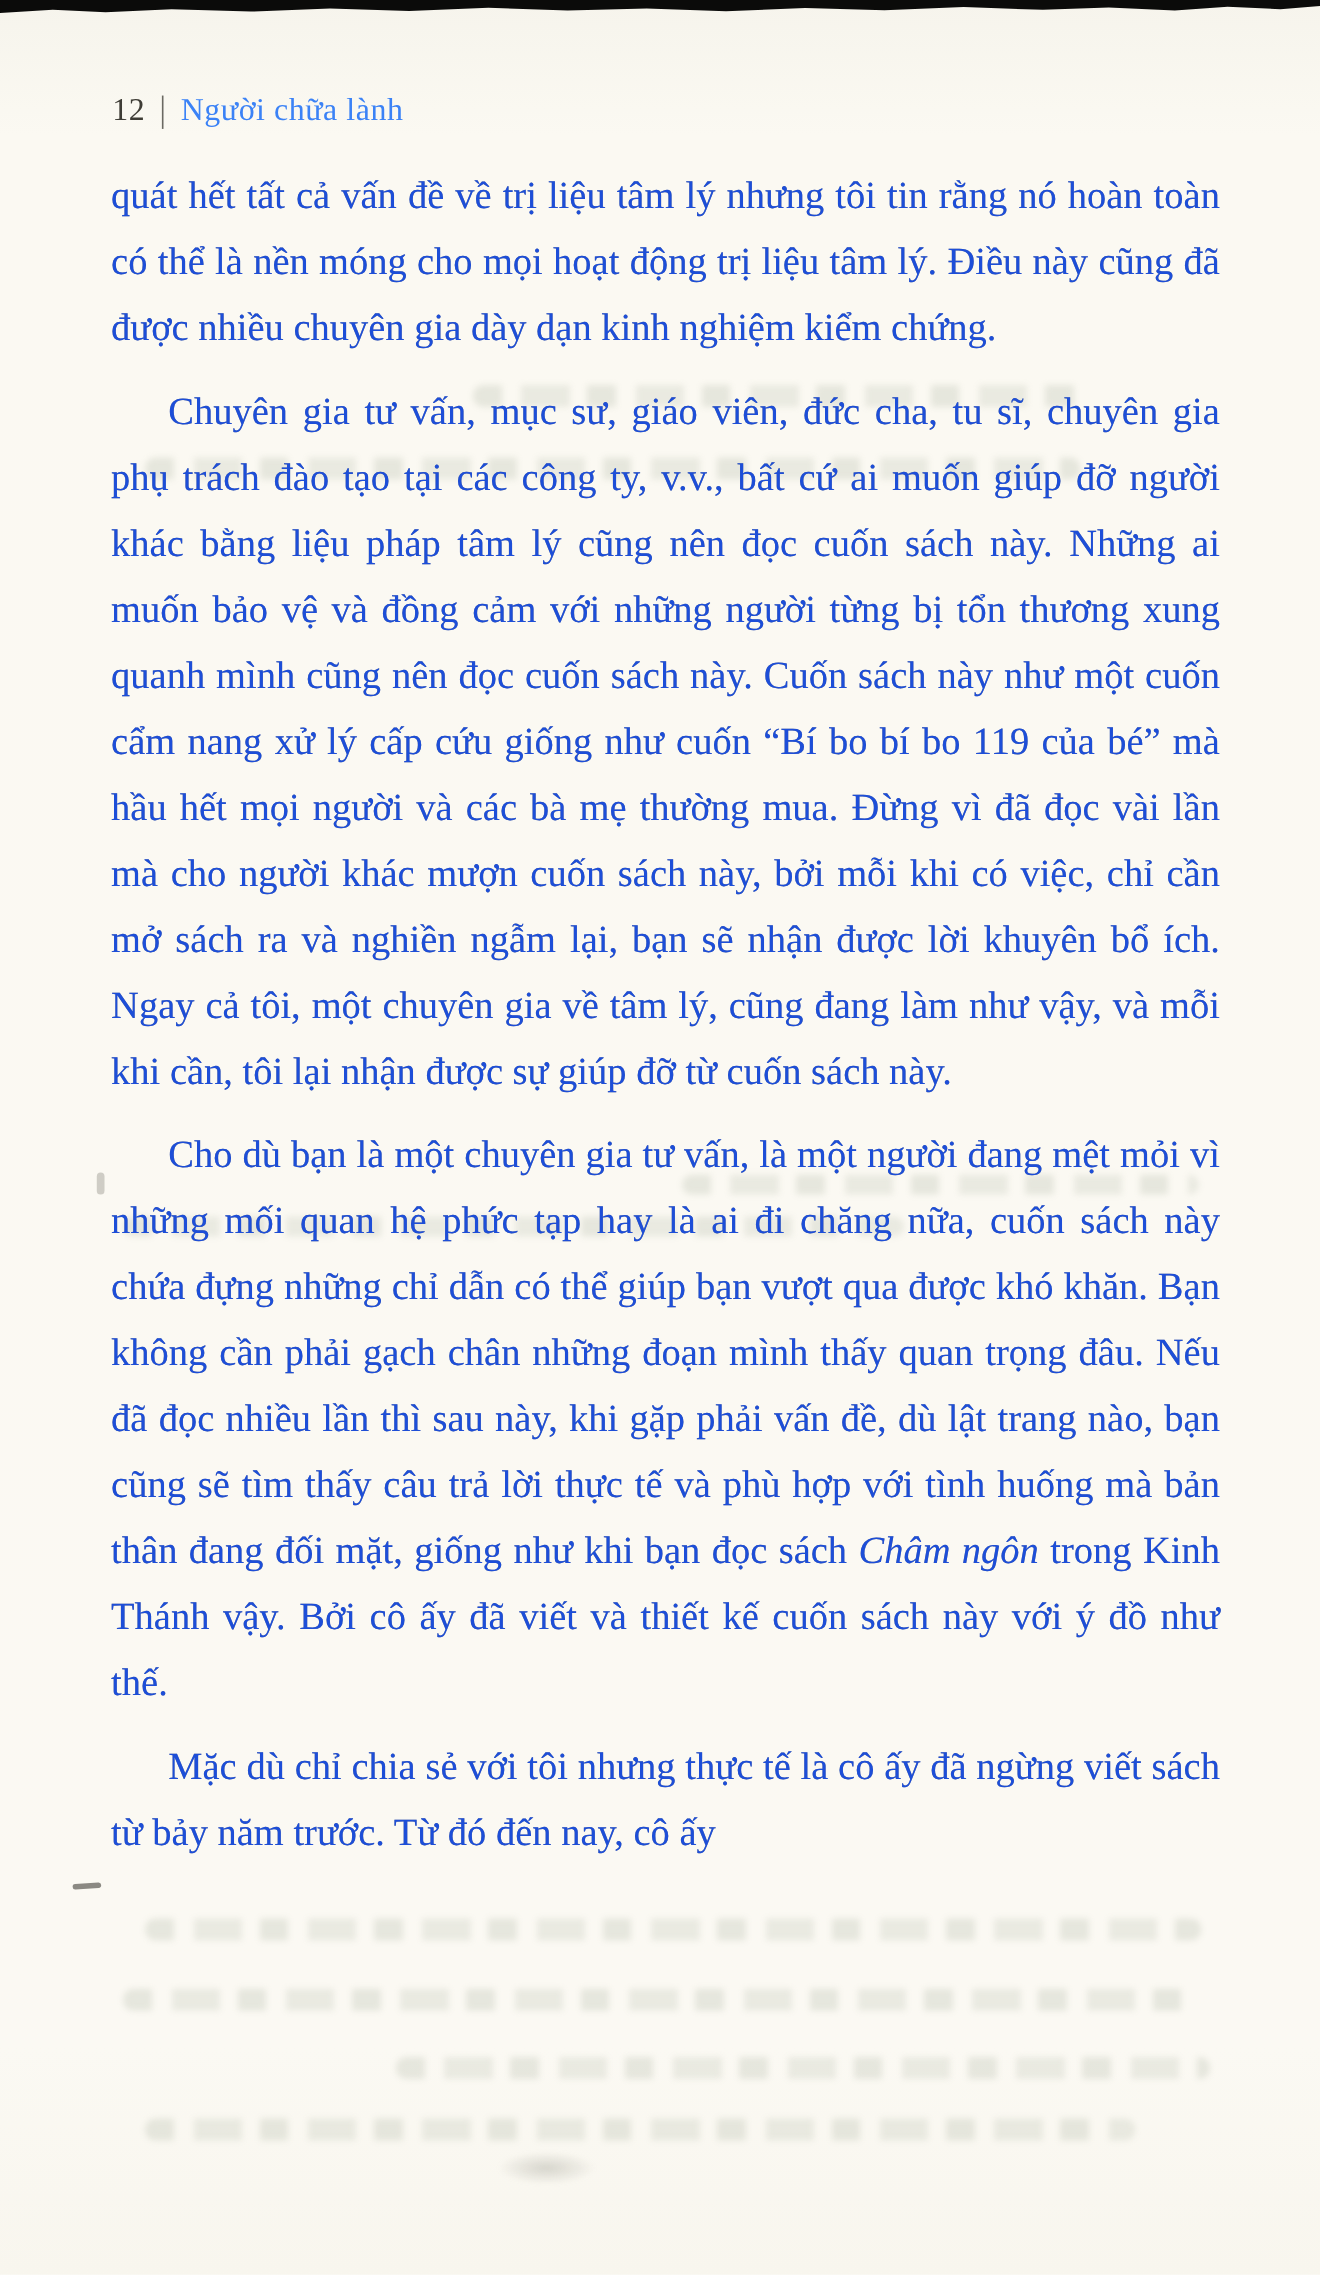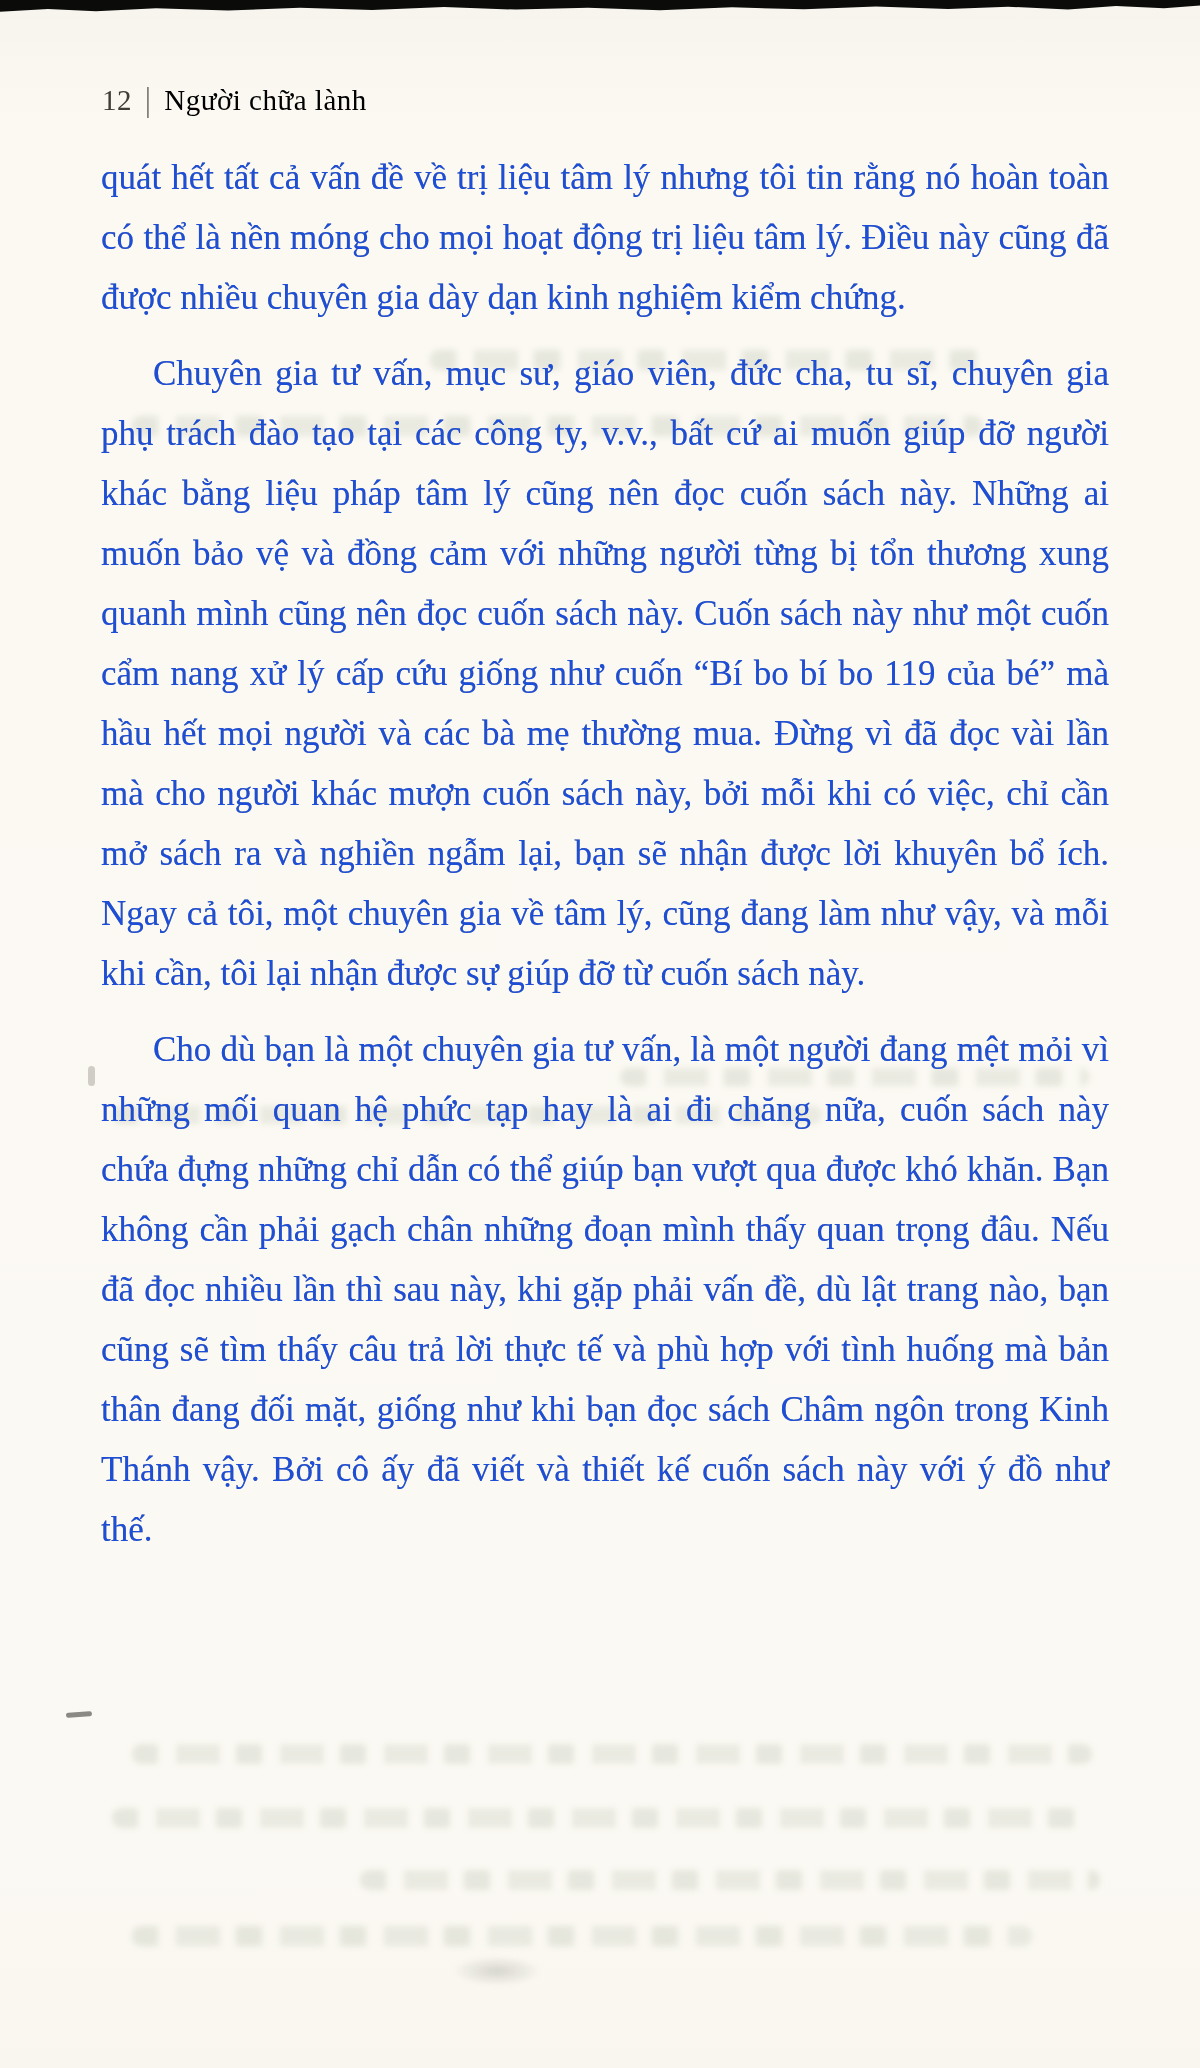--- a/index.html
+++ b/index.html
@@ -39,41 +39,41 @@
     z-index: 3;
   }
   .page-number { color: #3f3d36; }
   .header-sep {
     margin: 0 13px;
     color: #6b6962;
     font-weight: 400;
     transform: scaleY(1.15);
     display: inline-block;
   }
-  .book-title { color: #000000; }
+  .book-title { color: #3b82f6; }
 
   .page-body {
     position: absolute;
     left: 101px;
     top: 148px;
     width: 1008px;
     z-index: 2;
   }
   p.para {
     margin: 0;
     font-size: 35px;
     line-height: 60px;
     text-align: justify;
     color: #1d4ed8;
     text-shadow: 0 0 0.5px rgba(45,40,30,0.45);
   }
   p.para + p.para { margin-top: 16px; }
   p.para.indent { text-indent: 52px; }
   span.run { }
-  span.run.italic { }
+  span.run.italic { font-style: italic; }
 
   
   .ghost {
     position: absolute;
     z-index: 1;
     filter: blur(3px);
     opacity: 0.4;
     border-radius: 9px;
     background: repeating-linear-gradient(90deg,
       rgba(156,166,146,0.55) 0px, rgba(156,166,146,0.55) 26px,
@@ -129,20 +129,21 @@
   <div class="page-header">
     <span class="page-number">12</span>
     <span class="header-sep">|</span>
     <span class="book-title">Người chữa lành</span>
   </div>
 
   <div class="page-body" id="paragraphs-container">
       <p class="para"><span class="run">quát hết tất cả vấn đề về trị liệu tâm lý nhưng tôi tin rằng nó hoàn toàn có thể là nền móng cho mọi hoạt động trị liệu tâm lý. Điều này cũng đã được nhiều chuyên gia dày dạn kinh nghiệm kiểm chứng.</span></p>
       <p class="para indent"><span class="run">Chuyên gia tư vấn, mục sư, giáo viên, đức cha, tu sĩ, chuyên gia phụ trách đào tạo tại các công ty, v.v., bất cứ ai muốn giúp đỡ người khác bằng liệu pháp tâm lý cũng nên đọc cuốn sách này. Những ai muốn bảo vệ và đồng cảm với những người từng bị tổn thương xung quanh mình cũng nên đọc cuốn sách này. Cuốn sách này như một cuốn cẩm nang xử lý cấp cứu giống như cuốn “Bí bo bí bo 119 của bé” mà hầu hết mọi người và các bà mẹ thường mua. Đừng vì đã đọc vài lần mà cho người khác mượn cuốn sách này, bởi mỗi khi có việc, chỉ cần mở sách ra và nghiền ngẫm lại, bạn sẽ nhận được lời khuyên bổ ích. Ngay cả tôi, một chuyên gia về tâm lý, cũng đang làm như vậy, và mỗi khi cần, tôi lại nhận được sự giúp đỡ từ cuốn sách này.</span></p>
       <p class="para indent"><span class="run">Cho dù bạn là một chuyên gia tư vấn, là một người đang mệt mỏi vì những mối quan hệ phức tạp hay là ai đi chăng nữa, cuốn sách này chứa đựng những chỉ dẫn có thể giúp bạn vượt qua được khó khăn. Bạn không cần phải gạch chân những đoạn mình thấy quan trọng đâu. Nếu đã đọc nhiều lần thì sau này, khi gặp phải vấn đề, dù lật trang nào, bạn cũng sẽ tìm thấy câu trả lời thực tế và phù hợp với tình huống mà bản thân đang đối mặt, giống như khi bạn đọc sách </span><span class="run italic">Châm ngôn</span><span class="run"> trong Kinh Thánh vậy. Bởi cô ấy đã viết và thiết kế cuốn sách này với ý đồ như thế.</span></p>
+      <p class="para indent"><span class="run">Mặc dù chỉ chia sẻ với tôi nhưng thực tế là cô ấy đã ngừng viết sách từ bảy năm trước. Từ đó đến nay, cô ấy</span></p>
     </div>
 
   <div class="ghost ghost-1"></div>
   <div class="ghost ghost-2"></div>
   <div class="ghost ghost-3"></div>
   <div class="ghost ghost-4"></div>
   <div class="ghost ghost-5"></div>
   <div class="ghost ghost-6"></div>
   <div class="ghost ghost-7"></div>
   <div class="ghost ghost-8"></div>

